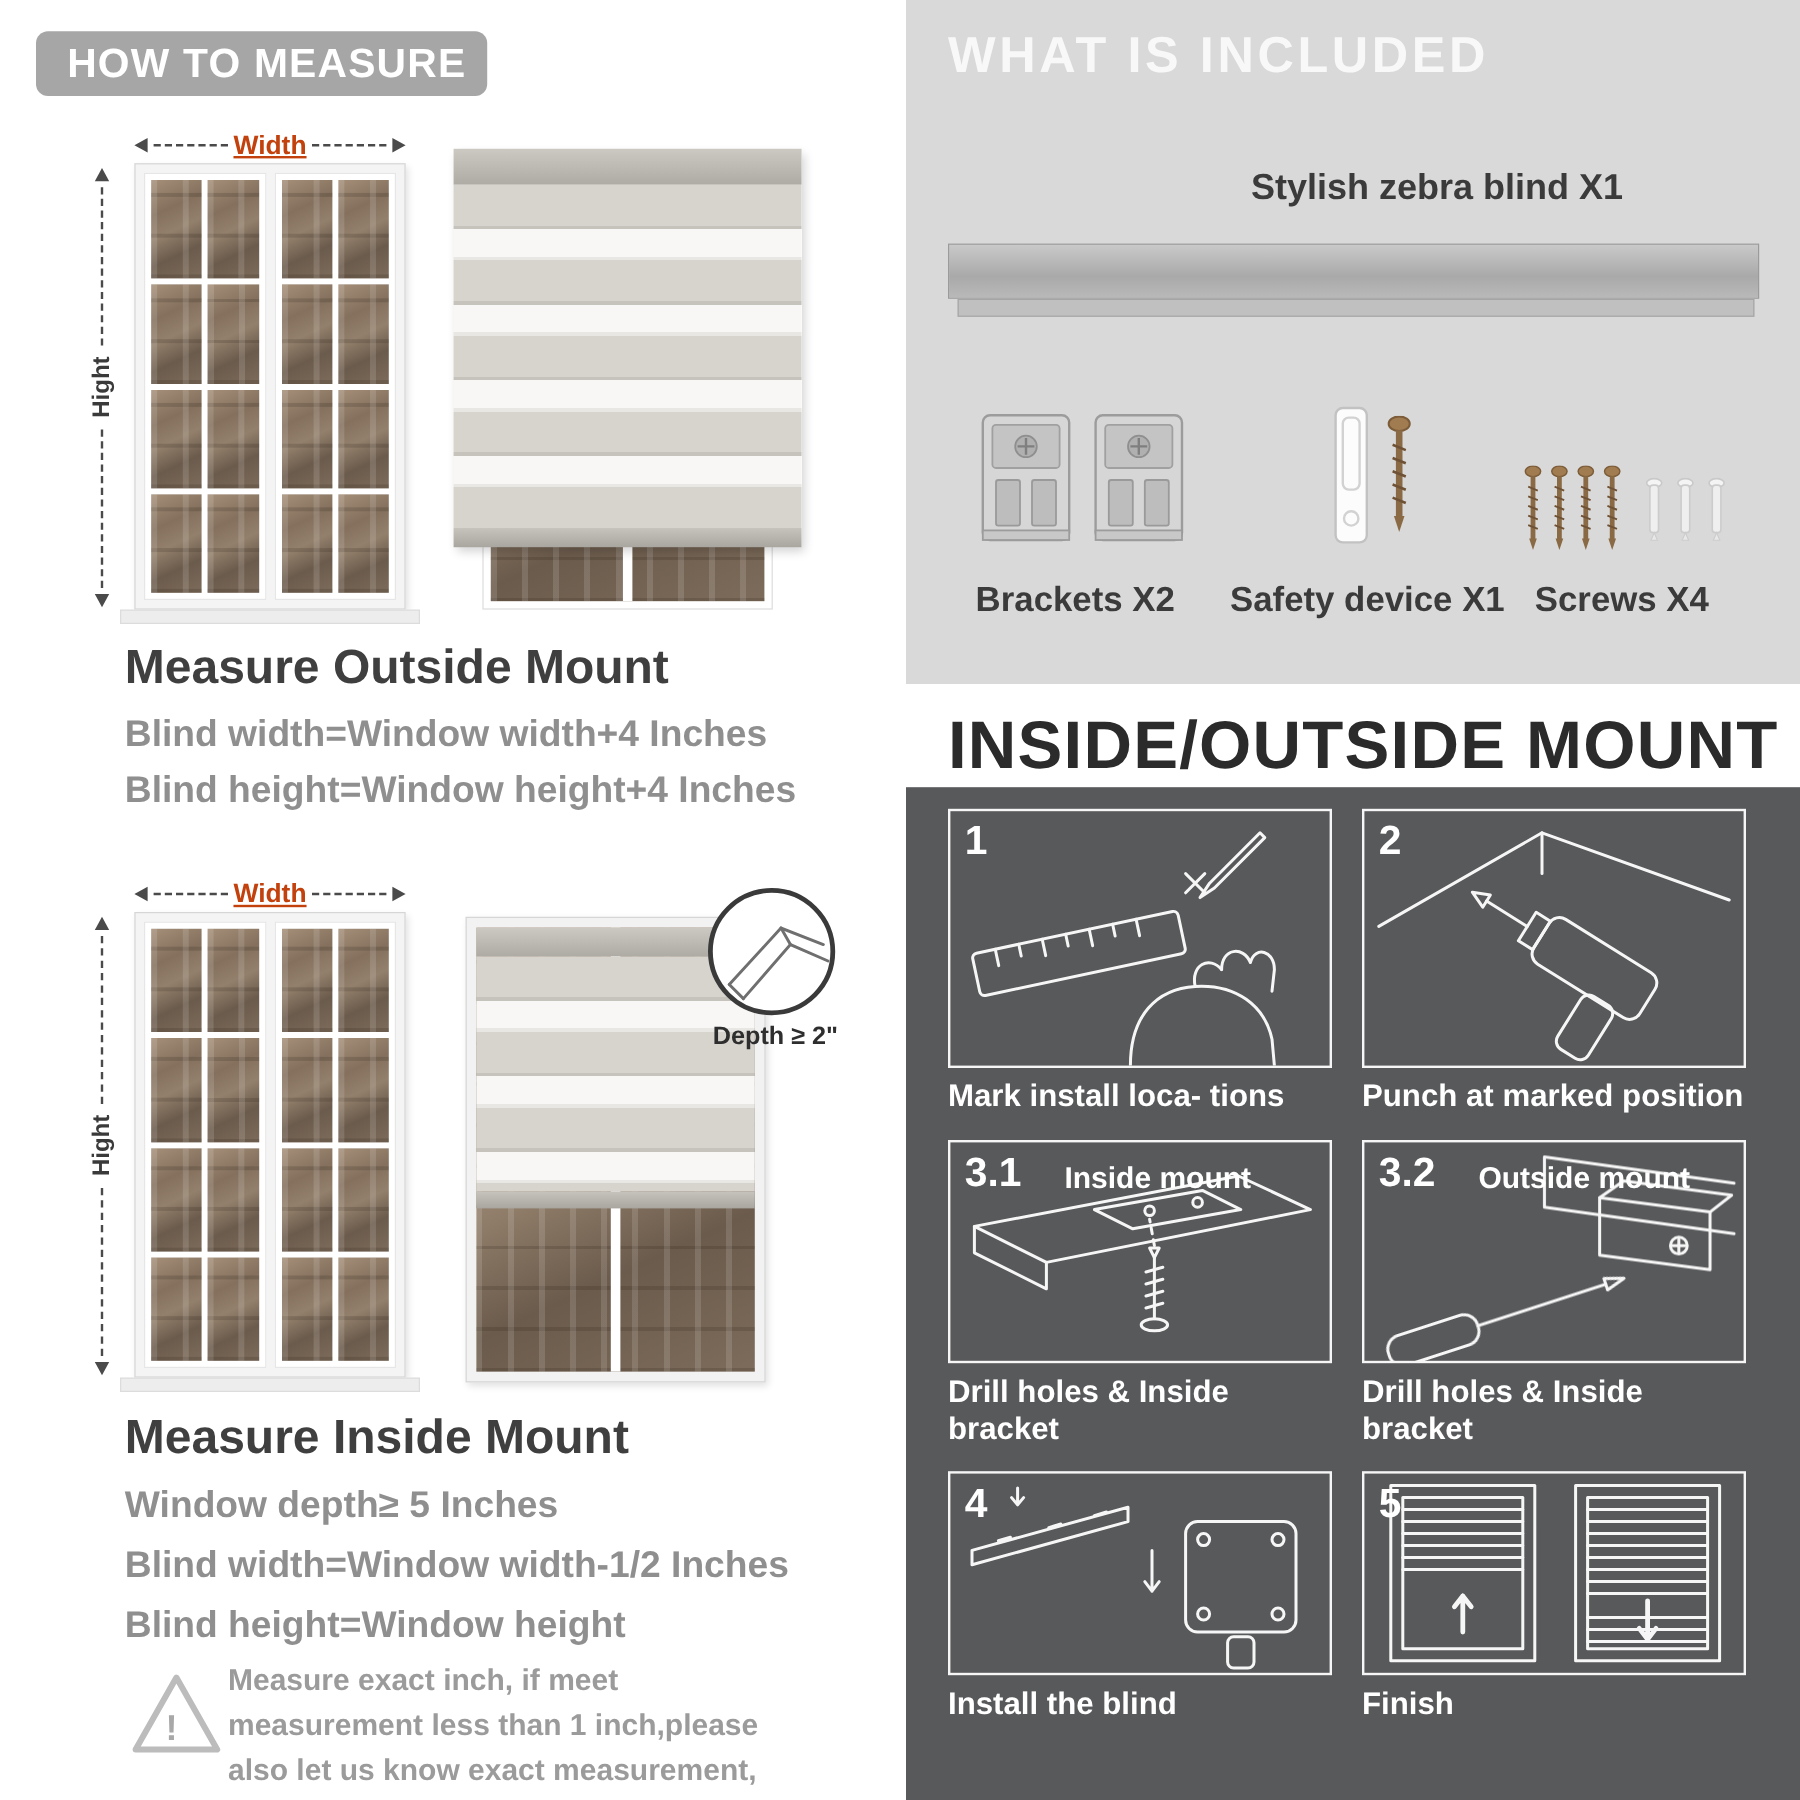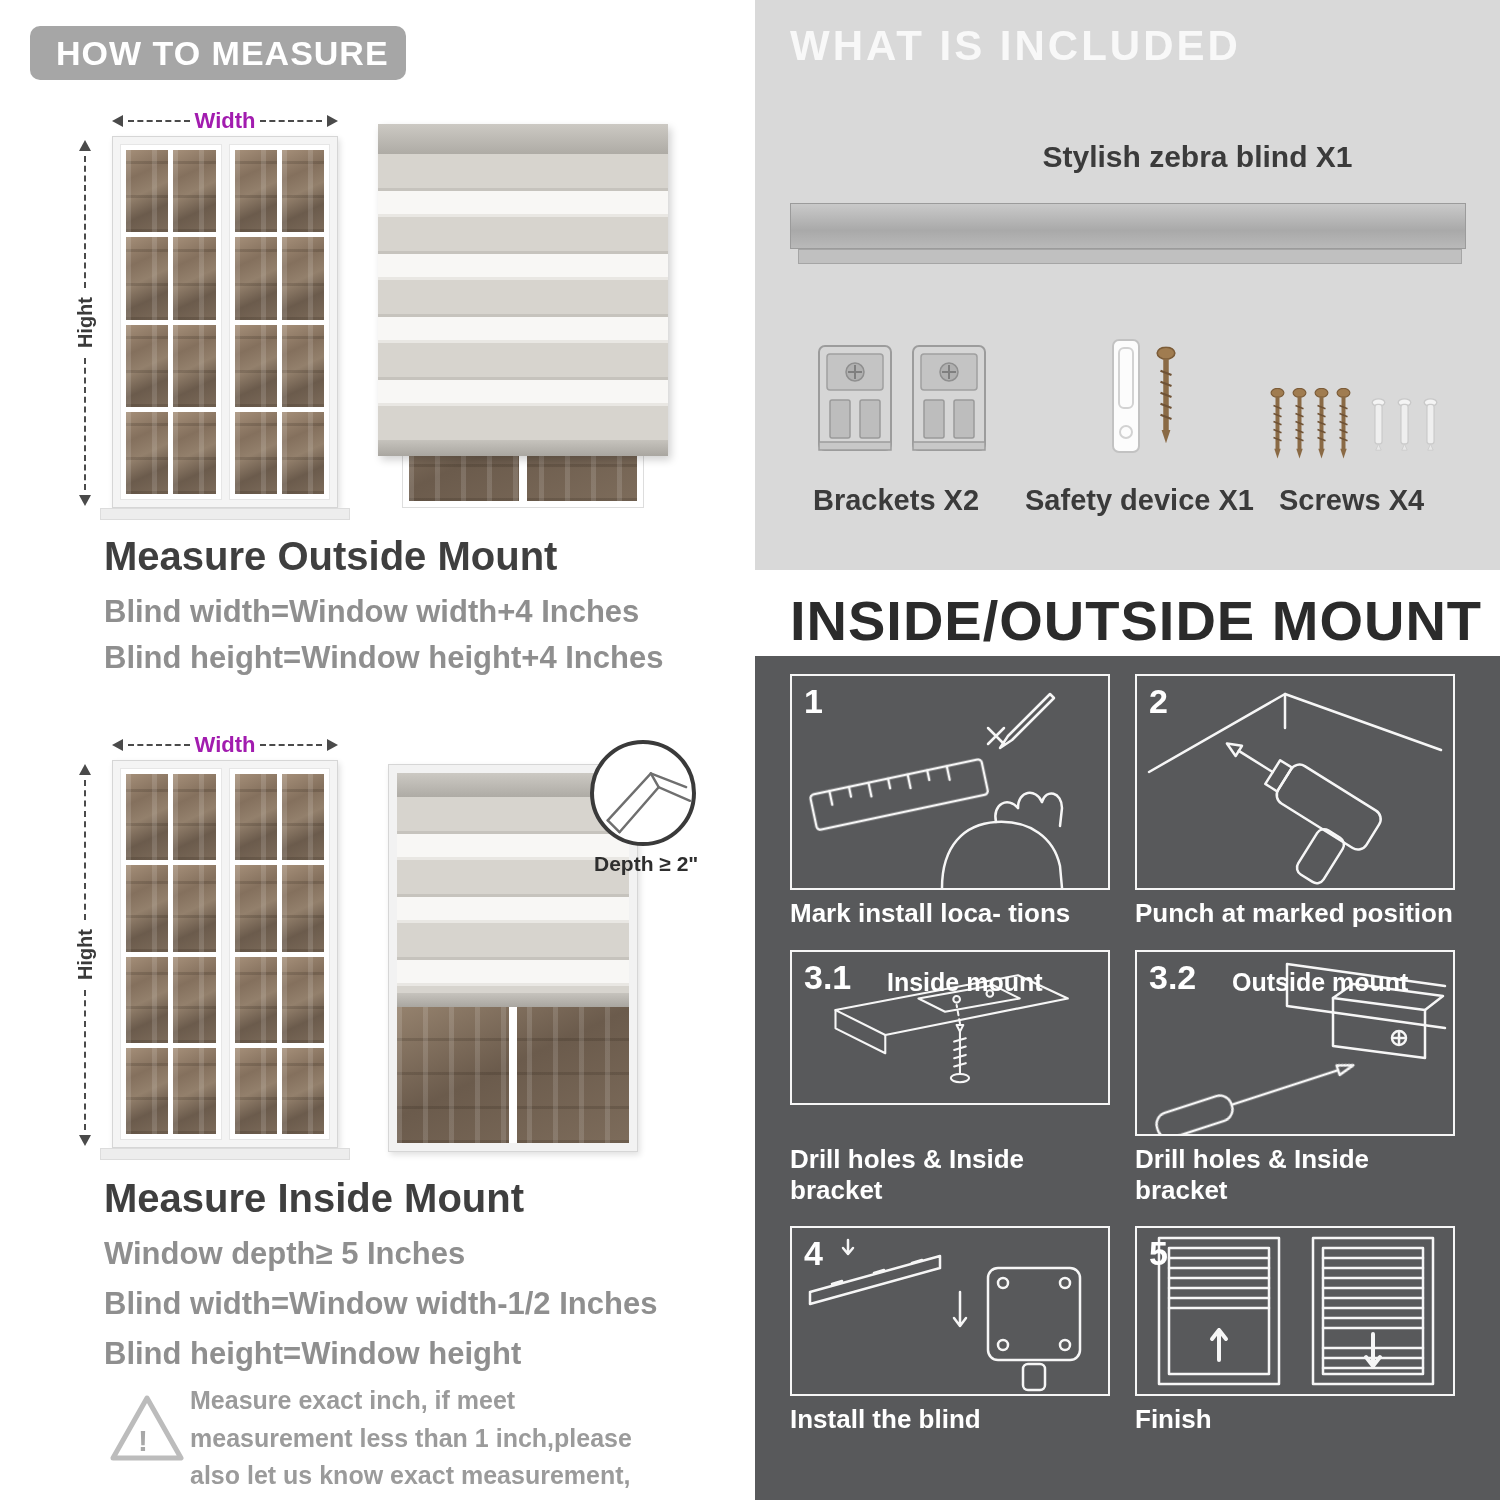--- a/index.html
+++ b/index.html
@@ -11,21 +11,21 @@
           display:flex;align-items:center;padding-left:26px;box-sizing:border-box;}
   .banner span{color:#fff;font-size:34px;font-weight:700;letter-spacing:1px;}
 
   .sec-title{font-size:40px;font-weight:700;color:#3f3f3f;}
   .gray-line{font-size:31px;font-weight:700;color:#8f8f8f;}
   .note-text{font-size:25px;font-weight:700;color:#9b9b9b;line-height:1.5;width:480px;}
 
   
   .h-arrow{display:flex;align-items:center;height:22px;}
   .h-arrow .seg{flex:1;border-top:2px dashed #4a4a4a;height:0;margin:0 5px;}
-  .h-arrow .lab{font-size:22px;font-weight:700;color:#a21caf;}
+  .h-arrow .lab{font-size:22px;font-weight:700;color:#c2410c;text-decoration:underline;}
   .tri-l{width:0;height:0;border-top:6px solid transparent;border-bottom:6px solid transparent;border-right:11px solid #4a4a4a;}
   .tri-r{width:0;height:0;border-top:6px solid transparent;border-bottom:6px solid transparent;border-left:11px solid #4a4a4a;}
   .v-arrow{display:flex;flex-direction:column;align-items:center;width:26px;}
   .v-arrow .seg{flex:1;border-left:2px dashed #4a4a4a;width:0;margin:5px 0;}
   .v-arrow .lab{writing-mode:vertical-rl;transform:rotate(180deg);font-size:20px;font-weight:700;color:#3a3a3a;margin:4px 0;}
   .tri-u{width:0;height:0;border-left:6px solid transparent;border-right:6px solid transparent;border-bottom:11px solid #4a4a4a;}
   .tri-d{width:0;height:0;border-left:6px solid transparent;border-right:6px solid transparent;border-top:11px solid #4a4a4a;}
 
   
   .window{background:#f4f4f4;border:1px solid #d6d6d6;padding:7px;box-sizing:border-box;box-shadow:2px 3px 6px rgba(0,0,0,.12);}
@@ -318,21 +318,21 @@
             <path d="M86 124 l-14 6 14 6 z"></path>
           </g>
         </g>
       </svg>
       <span class="step-num">2</span>
     </div>
 
     <div class="abs step-cap" style="left:380px;top:242px;">Punch at marked position</div>
     <div class="abs step-cap" style="left:35px;top:242px;">Mark install loca- tions</div>
 
-    <div class="abs step" style="left:35px;top:294px;width:320px;height:155px;padding-left:24px;">
+    <div class="abs step" style="left:35px;top:294px;width:320px;height:186px;padding-left:24px;">
       <svg viewBox="0 0 316 182">
         <g class="lineart">
           <path d="M20 70 L240 28 L300 56 L80 100 Z"></path>
           <path d="M20 70 L20 92 L80 122 L80 100"></path>
           <path d="M120 56 L210 40 L242 56 L152 72 Z"></path>
           <circle cx="166" cy="57" r="4"></circle>
             <circle cx="206" cy="50" r="4"></circle>
           <ellipse cx="170" cy="152" rx="11" ry="5"></ellipse>
           <path d="M170 147 L170 96"></path>
           <path d="M163 138 l14 -4 M163 128 l14 -4 M163 118 l14 -4 M163 108 l14 -4"></path>

